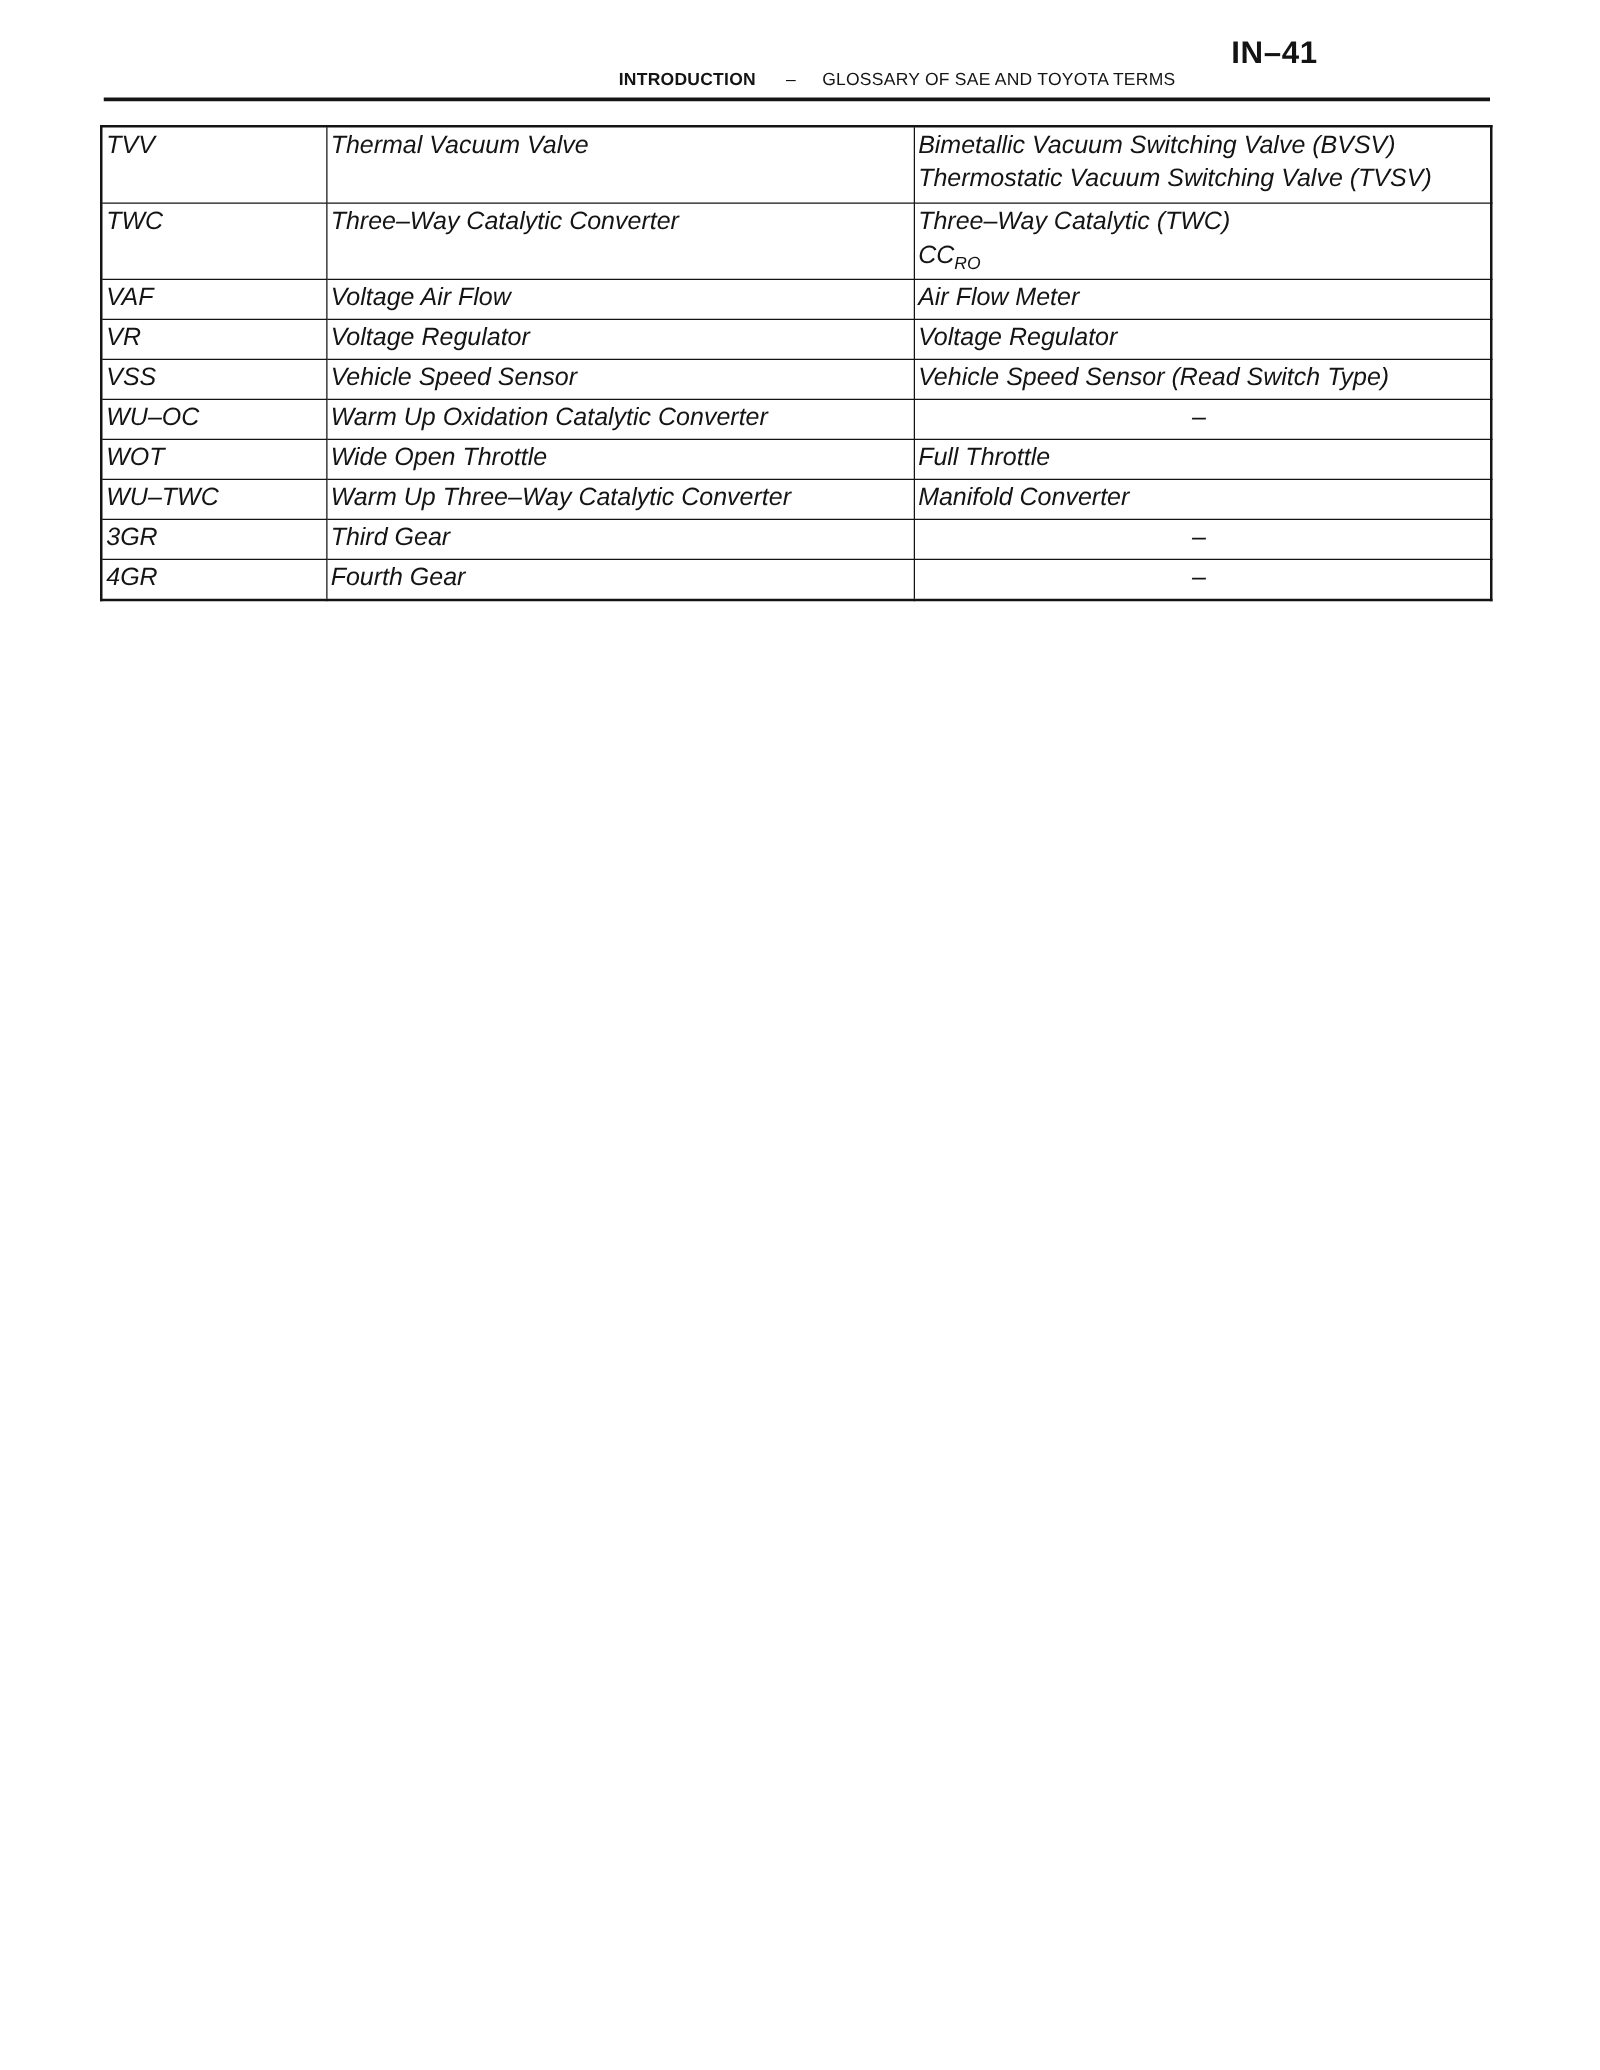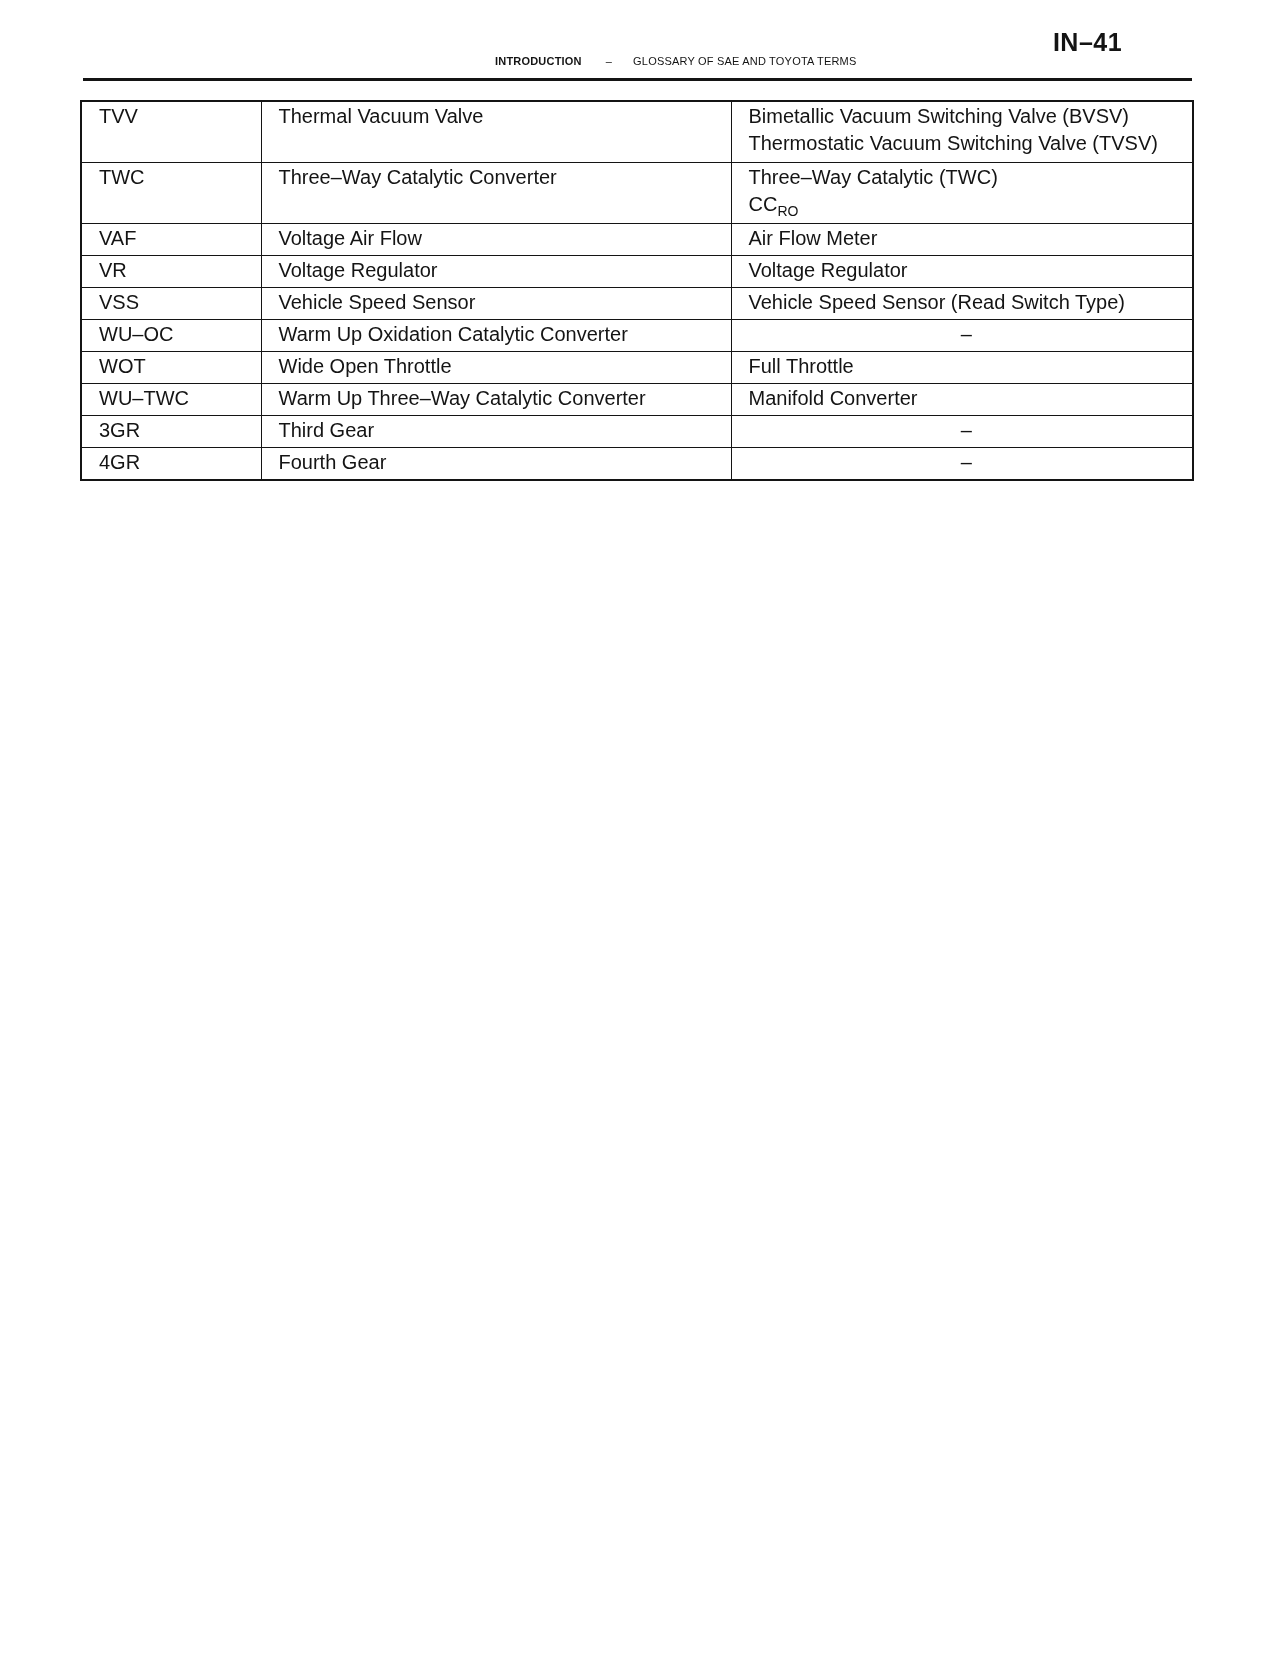--- a/index.html
+++ b/index.html
@@ -14,32 +14,32 @@
     font-family: "Liberation Sans", sans-serif;
     color: #141414;
     overflow: hidden;
   }
 
   .page-number {
     position: absolute;
     top: 28px;
     left: 985px;
     width: 205px;
-    text-align: center;
+    text-align: left;
     font-size: 25px;
     font-weight: bold;
     letter-spacing: 0.5px;
     white-space: nowrap;
   }
 
   .header-line {
     position: absolute;
     top: 55px;
     left: 495px;
-    font-size: 11px;
+    font-size: 14px;
     white-space: nowrap;
     letter-spacing: 0.2px;
   }
   .header-line .section {
     font-weight: bold;
   }
   .header-line .sep {
     display: inline-block;
     margin: 0 21px 0 24px;
   }
@@ -58,24 +58,25 @@
     top: 100px;
     left: 80px;
     width: 1112px;
     border-collapse: collapse;
     table-layout: fixed;
     font-size: 20px;
   }
   table.glossary td {
     border: 1.6px solid #141414;
     vertical-align: top;
-    padding: 1px 8px 1px 17px;
+    padding: 1px 8px 1px 3px;
     line-height: 27px;
     overflow: hidden;
     white-space: nowrap;
+    font-style: italic;
   }
   table.glossary {
     border: 2.5px solid #141414;
   }
   tr.row-tall td    { height: 58px; }
   tr.row-single td  { height: 29px; }
 
   td.toyota-dash {
     text-align: center;
   }

